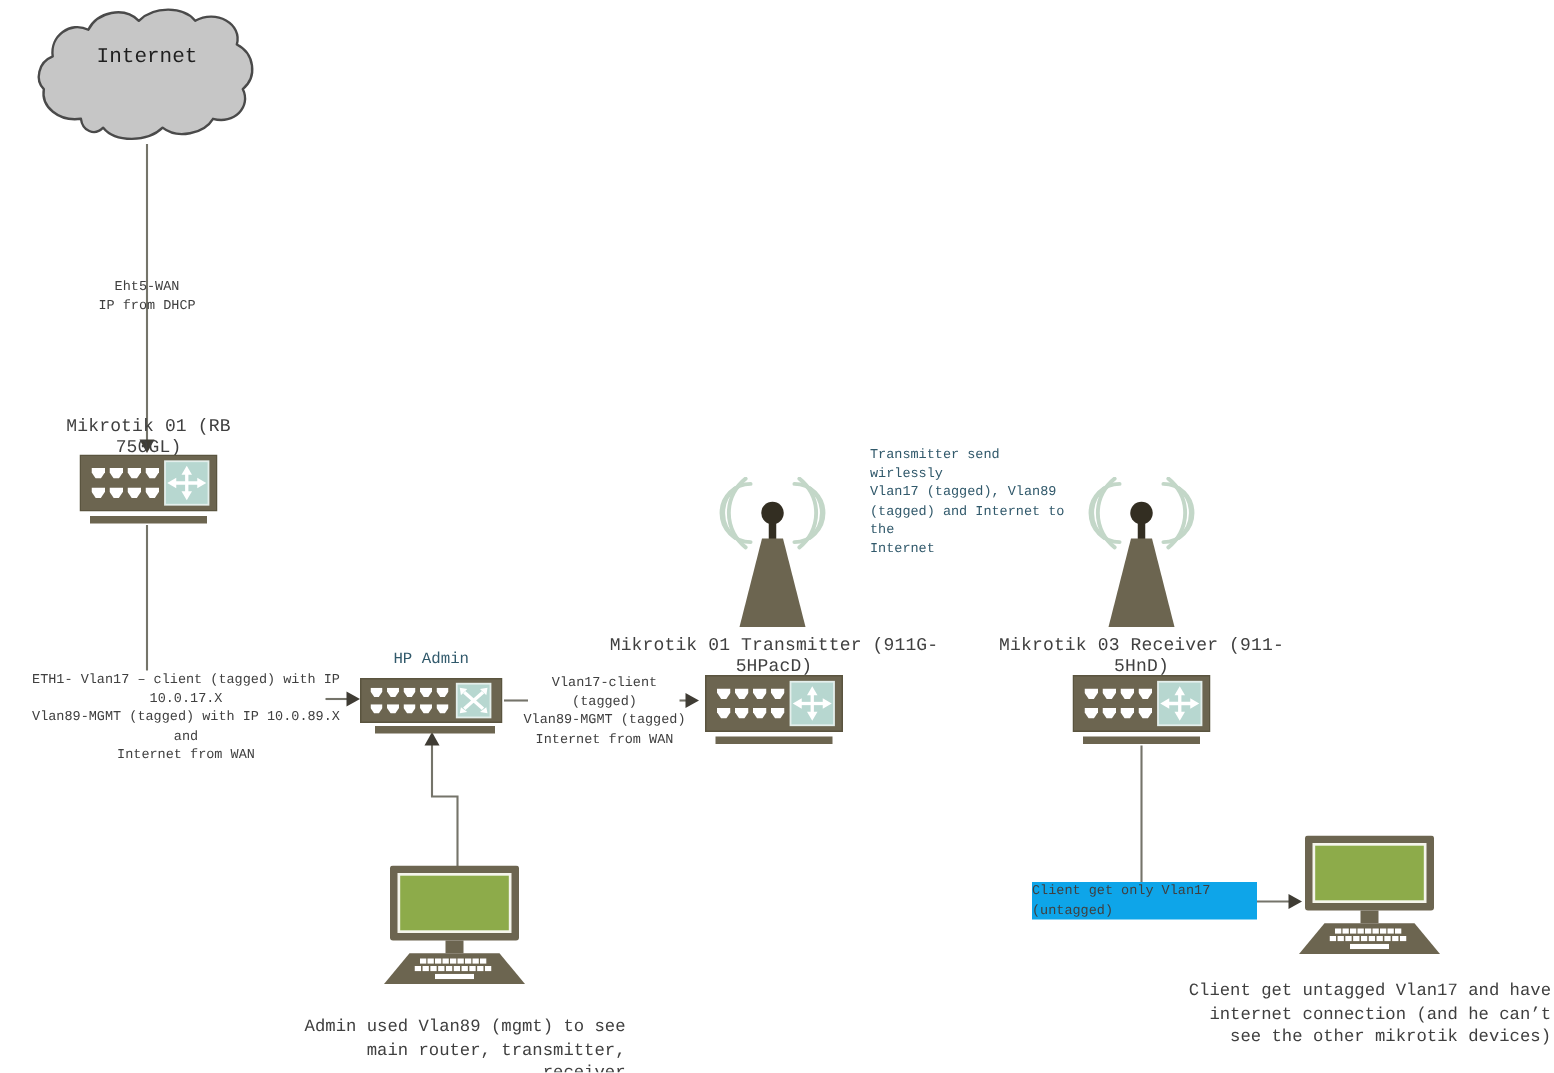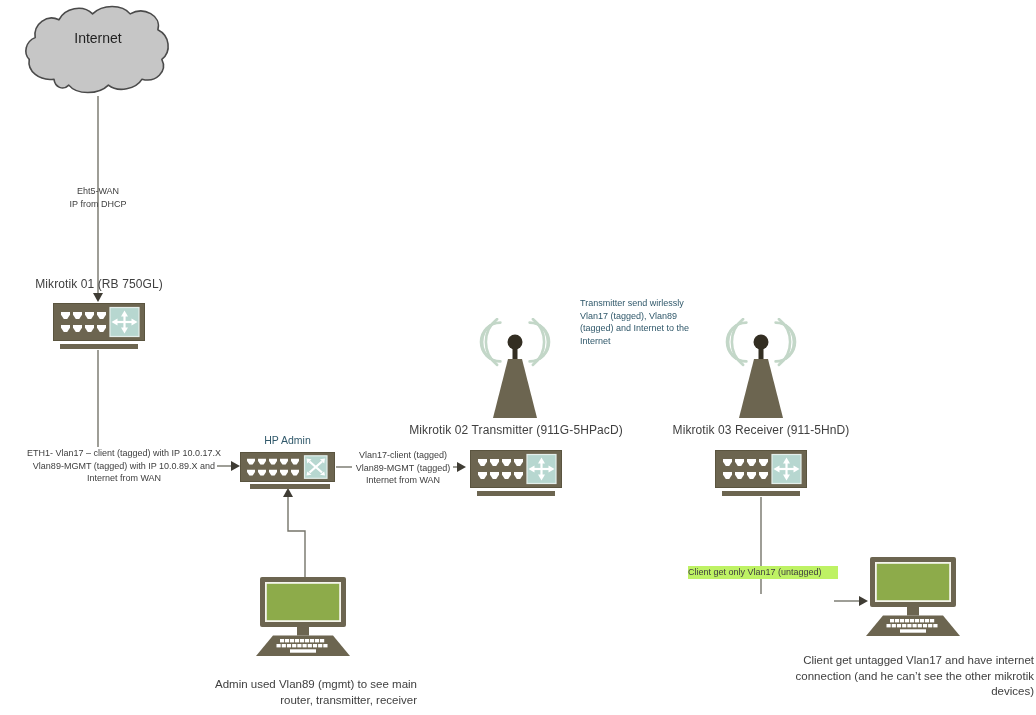--- a/index.html
+++ b/index.html
@@ -1,18 +1,18 @@
 <!DOCTYPE html>
 <html><head>
 <meta charset="utf-8">
 <style>
   html,body{margin:0;padding:0;background:#ffffff;}
   #canvas{
     position:relative;width:1036px;height:715px;background:#ffffff;overflow:hidden;
-    font-family:Liberation Sans, sans-serif;color:#404040;
+    font-family:Liberation Mono, monospace;color:#404040;
   }
   .abs{position:absolute;}
   .lbl{position:absolute;color:#404040;}
   .center{text-align:center;}
   .dev-label{font-size:12px;letter-spacing:.1px;}
   .small-note{font-size:9px;line-height:12.5px;}
   .teal{color:#31596b;}
   .caption{font-size:11.5px;line-height:15.5px;text-align:right;}
   .internet-text{font-size:14px;color:#1f1f1f;}
   svg{display:block;}
@@ -165,21 +165,21 @@
 
   <div class="lbl center small-note" style="left:346px;top:449px;width:114px">
     <div>Vlan17-client (tagged)</div>
     <div>Vlan89-MGMT (tagged)</div>
     <div>Internet from WAN</div>
   </div>
 
   <svg class="abs" style="left:470px;top:318px" width="90" height="100">
       <use href="#sym-antenna"></use>
     </svg>
-  <div class="lbl center dev-label" style="left:396px;top:423px;width:240px">Mikrotik 02 Transmitter (911G-5HPacD)</div>
+  <div class="lbl center dev-label" style="left:396px;top:423px;width:240px">Mikrotik 01 Transmitter (911G-5HPacD)</div>
   <svg class="abs" style="left:470px;top:450px" width="92" height="38">
       <use href="#sym-router"></use>
     </svg>
   <div class="abs" style="left:477px;top:491px;width:78px;height:5px;background:#6c6550"></div>
 
   <div class="lbl small-note teal" style="left:580px;top:297px;width:135px">
     <div>Transmitter send wirlessly</div>
     <div>Vlan17 (tagged), Vlan89</div>
     <div>(tagged) and Internet to the</div>
     <div>Internet</div>
@@ -187,21 +187,21 @@
 
   <svg class="abs" style="left:716px;top:318px" width="90" height="100">
       <use href="#sym-antenna"></use>
     </svg>
   <div class="lbl center dev-label" style="left:656px;top:423px;width:210px">Mikrotik 03 Receiver (911-5HnD)</div>
   <svg class="abs" style="left:715px;top:450px" width="92" height="38">
       <use href="#sym-router"></use>
     </svg>
   <div class="abs" style="left:722px;top:491px;width:78px;height:5px;background:#6c6550"></div>
 
-  <div class="lbl small-note" style="left:688px;top:566px;width:150px;background:#bef264">Client get only Vlan17 (untagged)</div>
+  <div class="lbl small-note" style="left:688px;top:588px;width:150px;background:#0ea5e9">Client get only Vlan17 (untagged)</div>
 
   <svg class="abs" style="left:253px;top:577px" width="100" height="80">
       <use href="#sym-computer"></use>
     </svg>
   <div class="lbl center caption" style="left:193px;top:677px;width:224px">Admin used Vlan89 (mgmt) to see main router, transmitter, receiver</div>
 
   <svg class="abs" style="left:863px;top:557px" width="100" height="80">
       <use href="#sym-computer"></use>
     </svg>
   <div class="lbl center caption" style="left:786px;top:653px;width:248px">Client get untagged Vlan17 and have internet connection (and he can’t see the other mikrotik devices)</div>

